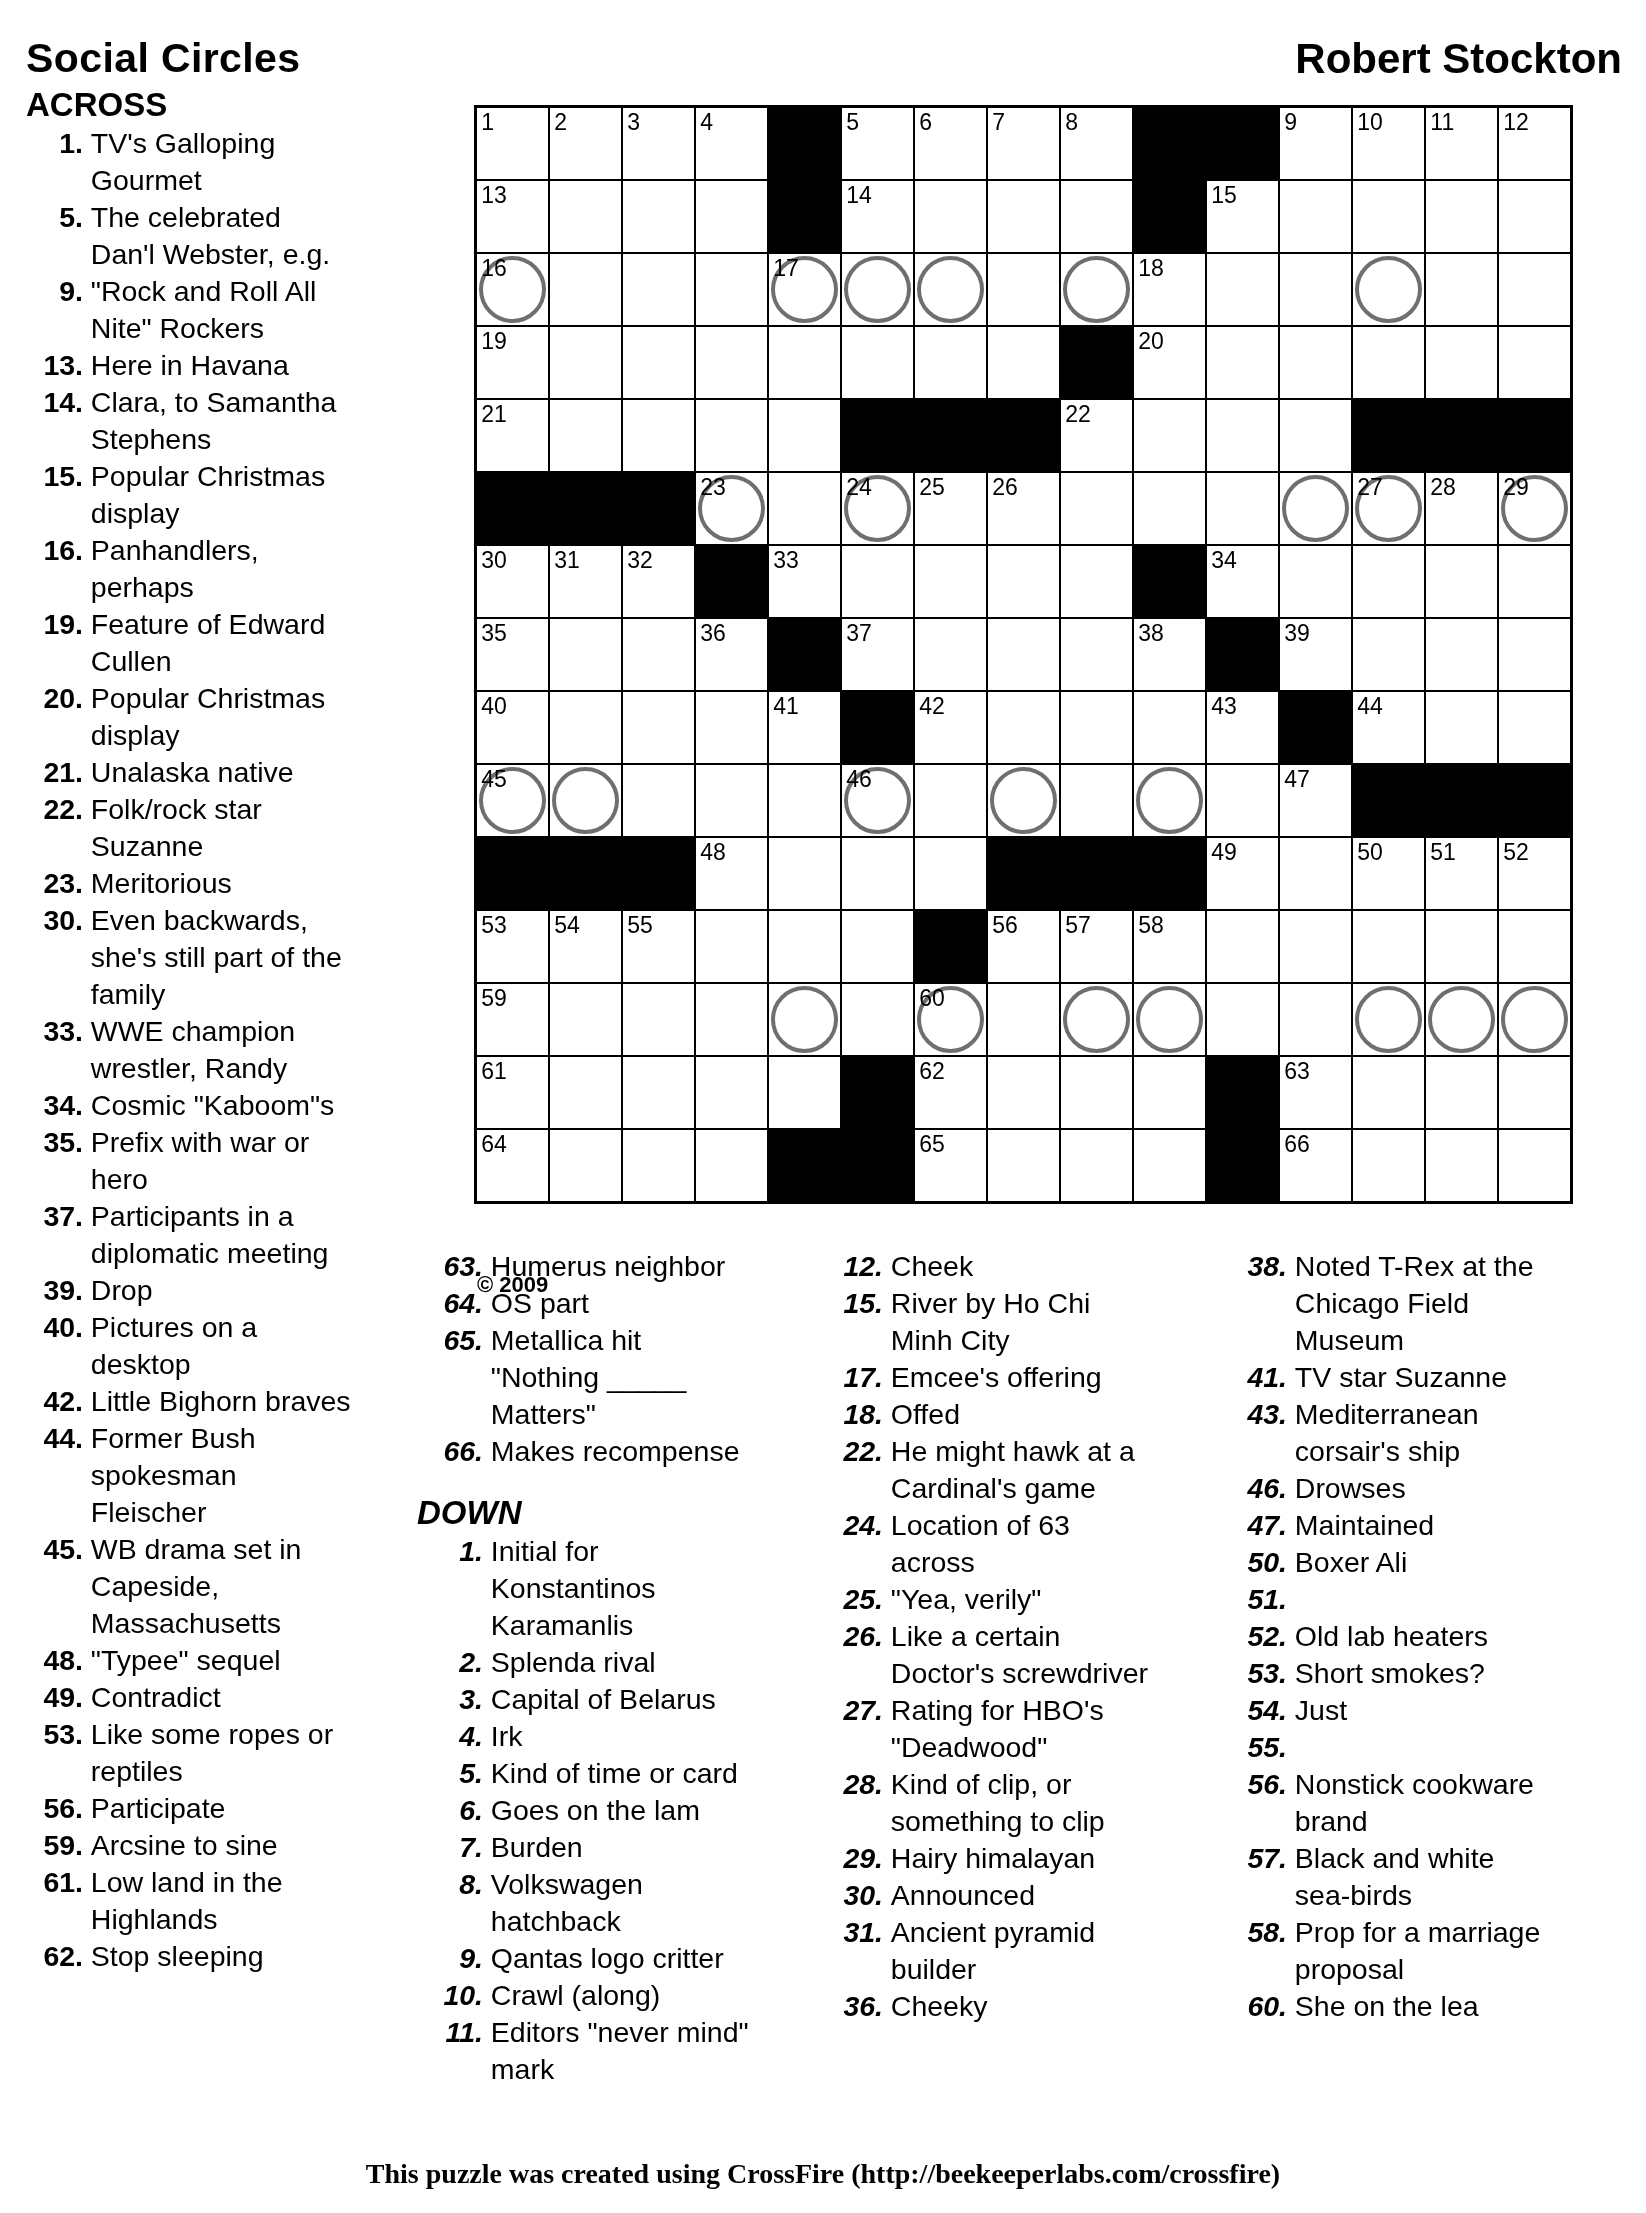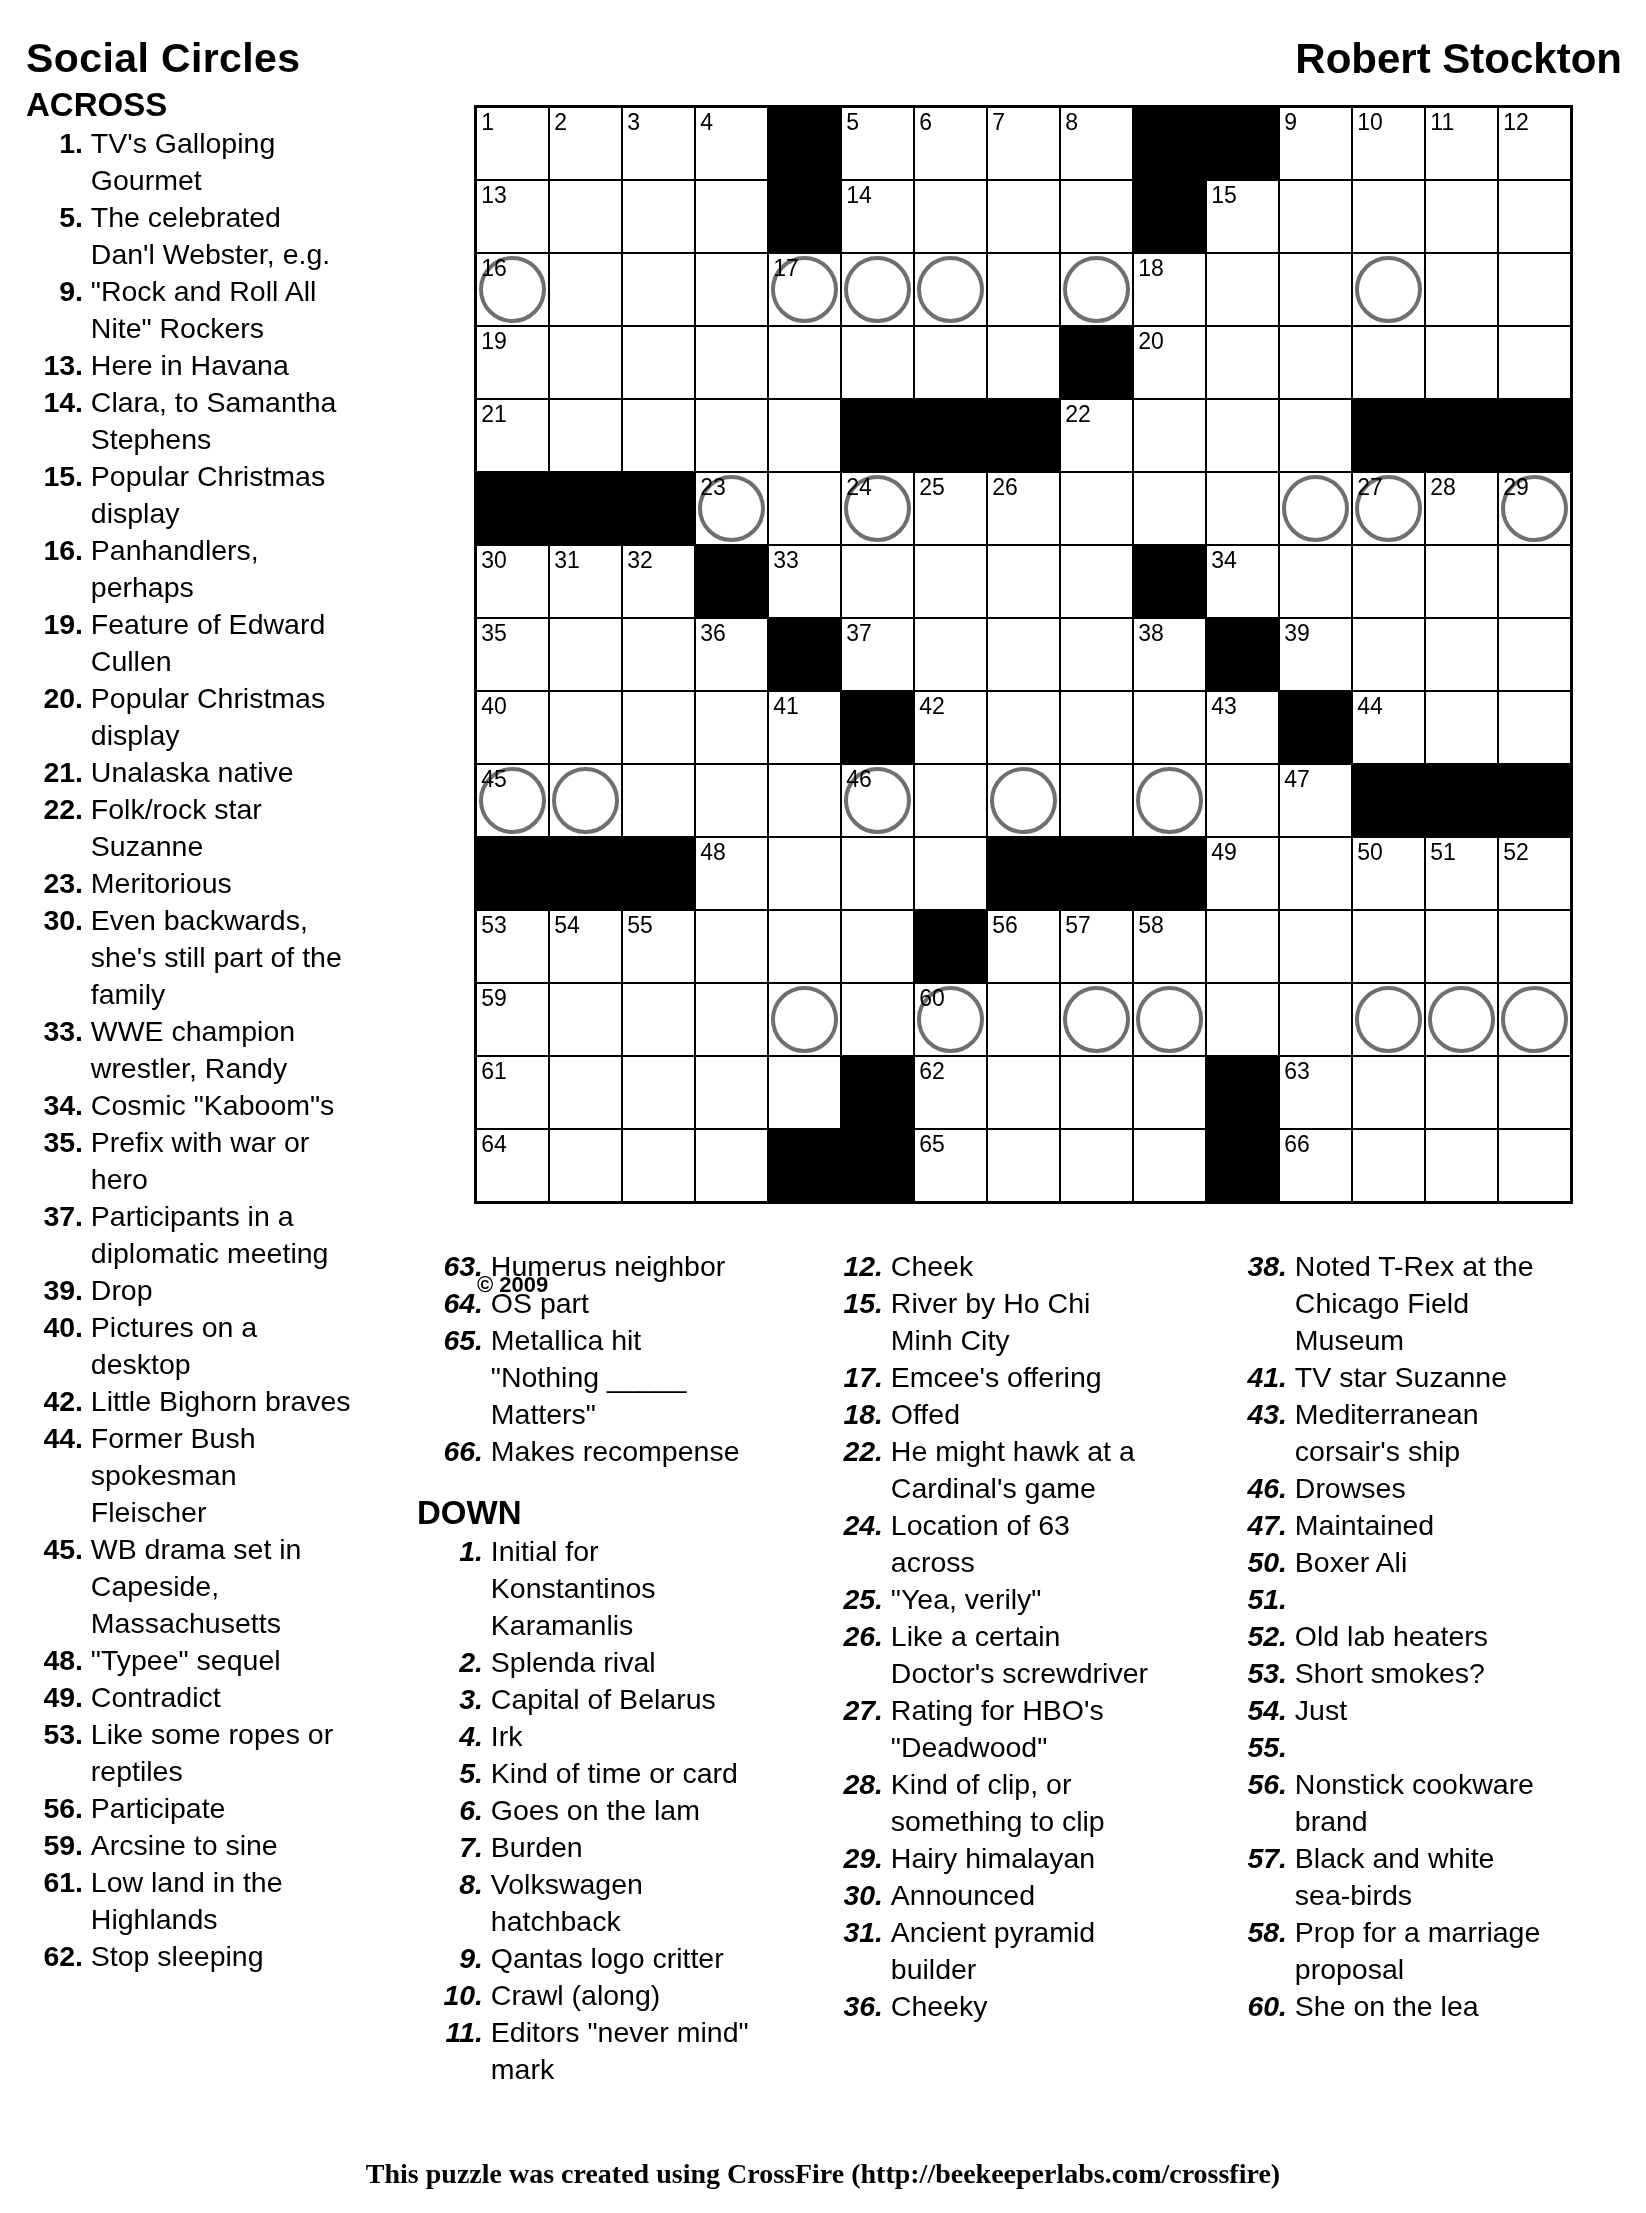--- a/index.html
+++ b/index.html
@@ -20,21 +20,21 @@
   .cell .num{position:absolute;top:0.9px;left:4.3px;font-size:23px;line-height:26px;z-index:2;}
   .cell .circ{position:absolute;left:1.7px;top:1.7px;right:1.7px;bottom:1.7px;border:4.3px solid #6f6f6f;border-radius:50%;z-index:1;}
   .copyright{position:absolute;left:477px;top:1272px;font-size:22px;font-weight:bold;}
   
   .col{position:absolute;}
   #col-left{left:26px;top:85px;width:410px;}
   #col-2{left:417px;top:1248px;width:405px;}
   #col-3{left:817px;top:1248px;width:399px;}
   #col-4{left:1221px;top:1248px;width:425px;}
   .hdr{font-weight:bold;font-size:33px;line-height:40px;}
-  #col-2 .hdr{margin-top:22.5px;}
+  #col-2 .hdr{margin-top:22.5px;font-style:italic;}
   .clue{display:flex;font-size:28.5px;line-height:37px;}
   .clue .n{flex:none;width:57px;text-align:right;font-weight:bold;padding-right:7.8px;}
   #col-2 .clue .n,#col-3 .clue .n,#col-4 .clue .n{width:66px;font-style:italic;}
   .clue .t{white-space:pre-line;}
   .footer{
     position:absolute;left:0;top:2158px;width:100%;text-align:center;
     font-family:"Liberation Serif", serif;font-weight:bold;font-size:28px;
   }
 </style>
 </head>

